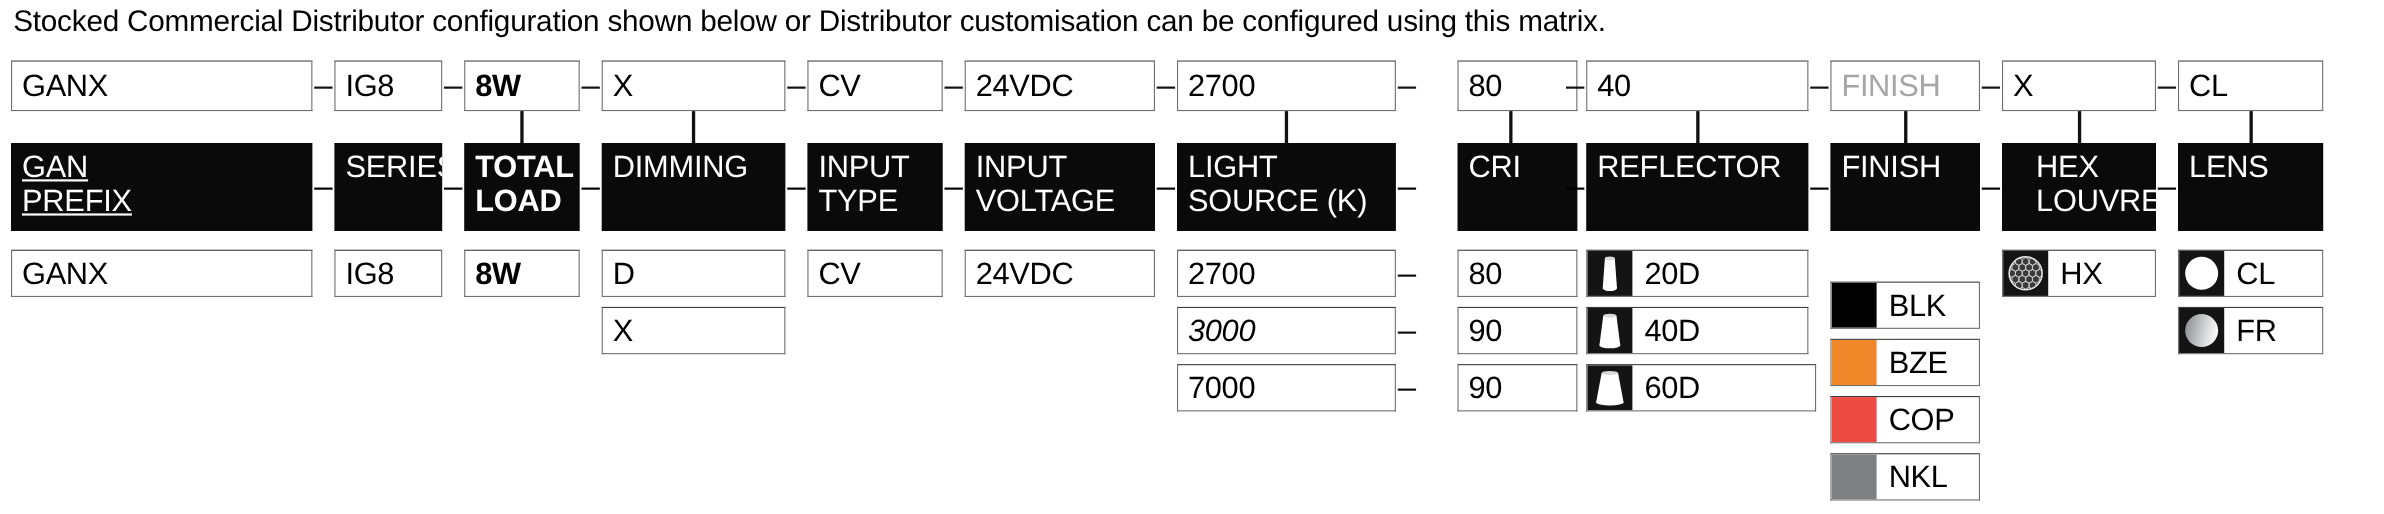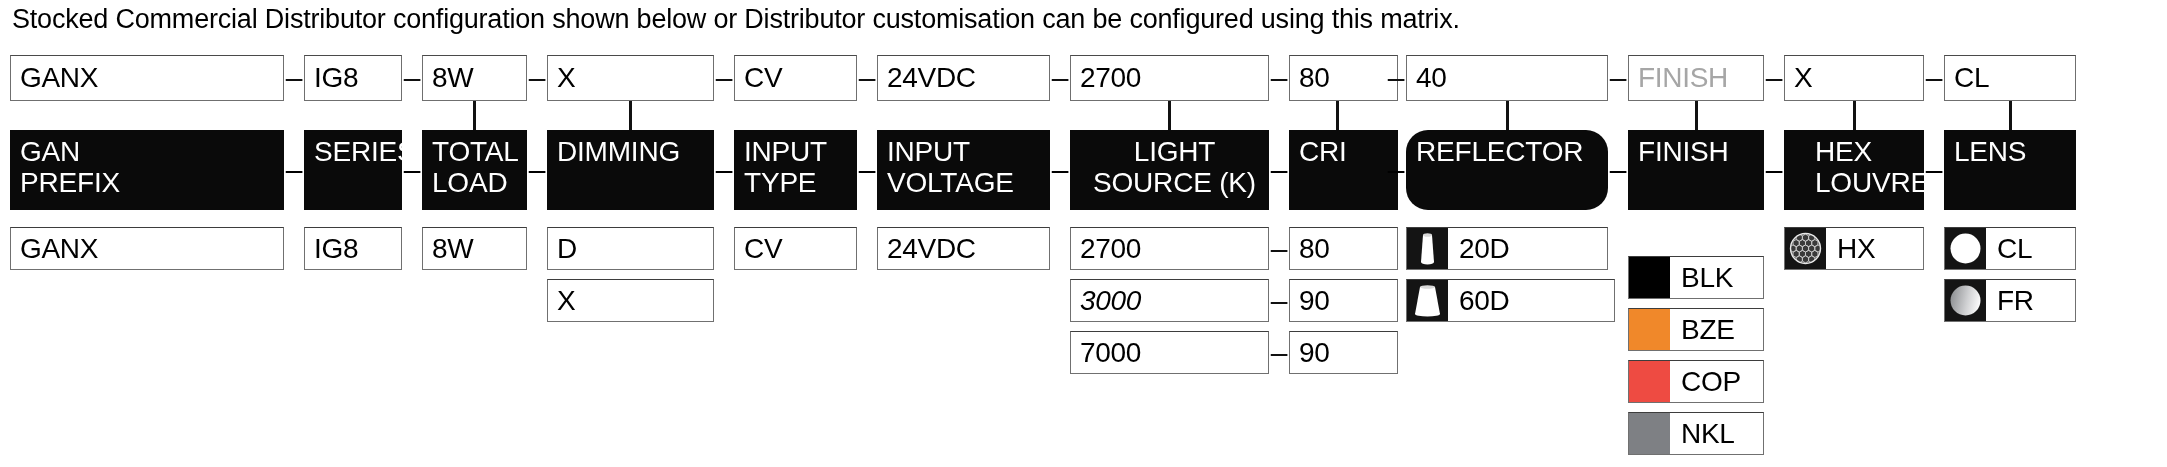--- a/index.html
+++ b/index.html
@@ -121,21 +121,21 @@
 <div class="page">
 
   <div class="caption">Stocked Commercial Distributor configuration shown below or Distributor customisation can be configured using this matrix.</div>
 
   <div class="matrix" id="matrix">
       <div class="col" style="width: 274px;">
         <div class="codebox" style="width: 274px;">GANX</div>
         <div class="tick-wrap">
           <div class="tick none"></div>
         </div>
-        <div class="hdr" style="width: 274px;">GAN
+        <div class="hdr" style="width: 274px; text-decoration: underline;">GAN
 PREFIX</div>
         <div class="gap-after-header"></div>
         <div class="opt" style="width: 274px;">
           <span class="txt">GANX</span>
         </div>
       </div>
       <div class="coljoin">
         <div class="dash">–</div>
         <div style="height: 29px;"></div>
         <div style="height: 80px; display: flex; align-items: center; justify-content: center; font-size: 30px;">–</div>
@@ -159,21 +159,21 @@
       <div class="coljoin">
         <div class="dash">–</div>
         <div style="height: 29px;"></div>
         <div style="height: 80px; display: flex; align-items: center; justify-content: center; font-size: 30px;">–</div>
         <div class="gap-after-header"></div>
         <div class="dash row-dash blank" style="margin-bottom: 9px;"></div>
         <div class="dash row-dash blank" style="margin-bottom: 9px;"></div>
         <div class="dash row-dash blank" style="margin-bottom: 9px;"></div>
         <div class="dash row-dash blank" style="margin-bottom: 9px;"></div>
       </div>
-      <div class="col" style="width: 105px;">
+      <div class="col" style="width: 105px; font-weight: bold;">
         <div class="codebox" style="width: 105px;">8W</div>
         <div class="tick-wrap">
           <div class="tick"></div>
         </div>
         <div class="hdr" style="width: 105px;">TOTAL
 LOAD</div>
         <div class="gap-after-header"></div>
         <div class="opt" style="width: 105px;">
           <span class="txt">8W</span>
         </div>
@@ -254,21 +254,21 @@
         <div class="dash row-dash blank" style="margin-bottom: 9px;"></div>
         <div class="dash row-dash blank" style="margin-bottom: 9px;"></div>
         <div class="dash row-dash blank" style="margin-bottom: 9px;"></div>
         <div class="dash row-dash blank" style="margin-bottom: 9px;"></div>
       </div>
       <div class="col" style="width: 199px;">
         <div class="codebox" style="width: 199px;">2700</div>
         <div class="tick-wrap">
           <div class="tick"></div>
         </div>
-        <div class="hdr" style="width: 199px; text-align: center;">LIGHT
+        <div class="hdr" style="width: 199px;">LIGHT
 SOURCE (K)</div>
         <div class="gap-after-header"></div>
         <div class="opt" style="width: 199px;">
           <span class="txt">2700</span>
         </div>
         <div class="opt" style="width: 199px; font-style: italic;">
           <span class="txt">3000</span>
         </div>
         <div class="opt" style="width: 199px;">
           <span class="txt">7000</span>
@@ -277,21 +277,21 @@
       <div class="coljoin">
         <div class="dash">–</div>
         <div style="height: 29px;"></div>
         <div style="height: 80px; display: flex; align-items: center; justify-content: center; font-size: 30px;">–</div>
         <div class="gap-after-header"></div>
         <div class="dash row-dash" style="margin-bottom: 9px;">–</div>
         <div class="dash row-dash" style="margin-bottom: 9px;">–</div>
         <div class="dash row-dash" style="margin-bottom: 9px;">–</div>
         <div class="dash row-dash blank" style="margin-bottom: 9px;"></div>
       </div>
-      <div class="col" style="width: 97px;">
+      <div class="col" style="width: 97px; margin-left: 36px;">
         <div class="codebox" style="width: 109px;">80</div>
         <div class="tick-wrap">
           <div class="tick"></div>
         </div>
         <div class="hdr" style="width: 109px;">CRI</div>
         <div class="gap-after-header"></div>
         <div class="opt" style="width: 109px;">
           <span class="txt">80</span>
         </div>
         <div class="opt" style="width: 109px;">
@@ -309,31 +309,41 @@
         <div class="dash row-dash blank" style="margin-bottom: 9px;"></div>
         <div class="dash row-dash blank" style="margin-bottom: 9px;"></div>
         <div class="dash row-dash blank" style="margin-bottom: 9px;"></div>
         <div class="dash row-dash blank" style="margin-bottom: 9px;"></div>
       </div>
       <div class="col" style="width: 202px;">
         <div class="codebox" style="width: 202px;">40</div>
         <div class="tick-wrap">
           <div class="tick"></div>
         </div>
-        <div class="hdr" style="width: 202px; border-radius: 22px;">REFLECTOR</div>
+        <div class="hdr" style="width: 202px;">REFLECTOR</div>
         <div class="gap-after-header"></div>
         <div class="opt with-swatch" style="width: 202px;">
           <span class="sw-icon">
             <svg width="41" height="41" viewBox="0 0 41 41">
               <polygon points="16,7 25,7 27,34 14,34" fill="#ffffff"></polygon>
               <ellipse cx="20.5" cy="34" rx="6.5" ry="2.6" fill="#ffffff"></ellipse>
               <ellipse cx="20.5" cy="7" rx="4.5" ry="1.8" fill="#d9d9d9"></ellipse>
             </svg>
           </span>
           <span class="txt">20D</span>
+        </div>
+        <div class="opt with-swatch" style="width: 202px;">
+          <span class="sw-icon">
+            <svg width="41" height="41" viewBox="0 0 41 41">
+              <polygon points="14.5,7 26.5,7 30,34 11,34" fill="#ffffff"></polygon>
+              <ellipse cx="20.5" cy="34" rx="9.5" ry="2.6" fill="#ffffff"></ellipse>
+              <ellipse cx="20.5" cy="7" rx="6" ry="1.8" fill="#d9d9d9"></ellipse>
+            </svg>
+          </span>
+          <span class="txt">40D</span>
         </div>
         <div class="opt with-swatch" style="width: 209px;">
           <span class="sw-icon">
             <svg width="41" height="41" viewBox="0 0 41 41">
               <polygon points="13,7 28,7 33,34 8,34" fill="#ffffff"></polygon>
               <ellipse cx="20.5" cy="34" rx="12.5" ry="2.6" fill="#ffffff"></ellipse>
               <ellipse cx="20.5" cy="7" rx="7.5" ry="1.8" fill="#d9d9d9"></ellipse>
             </svg>
           </span>
           <span class="txt">60D</span>

